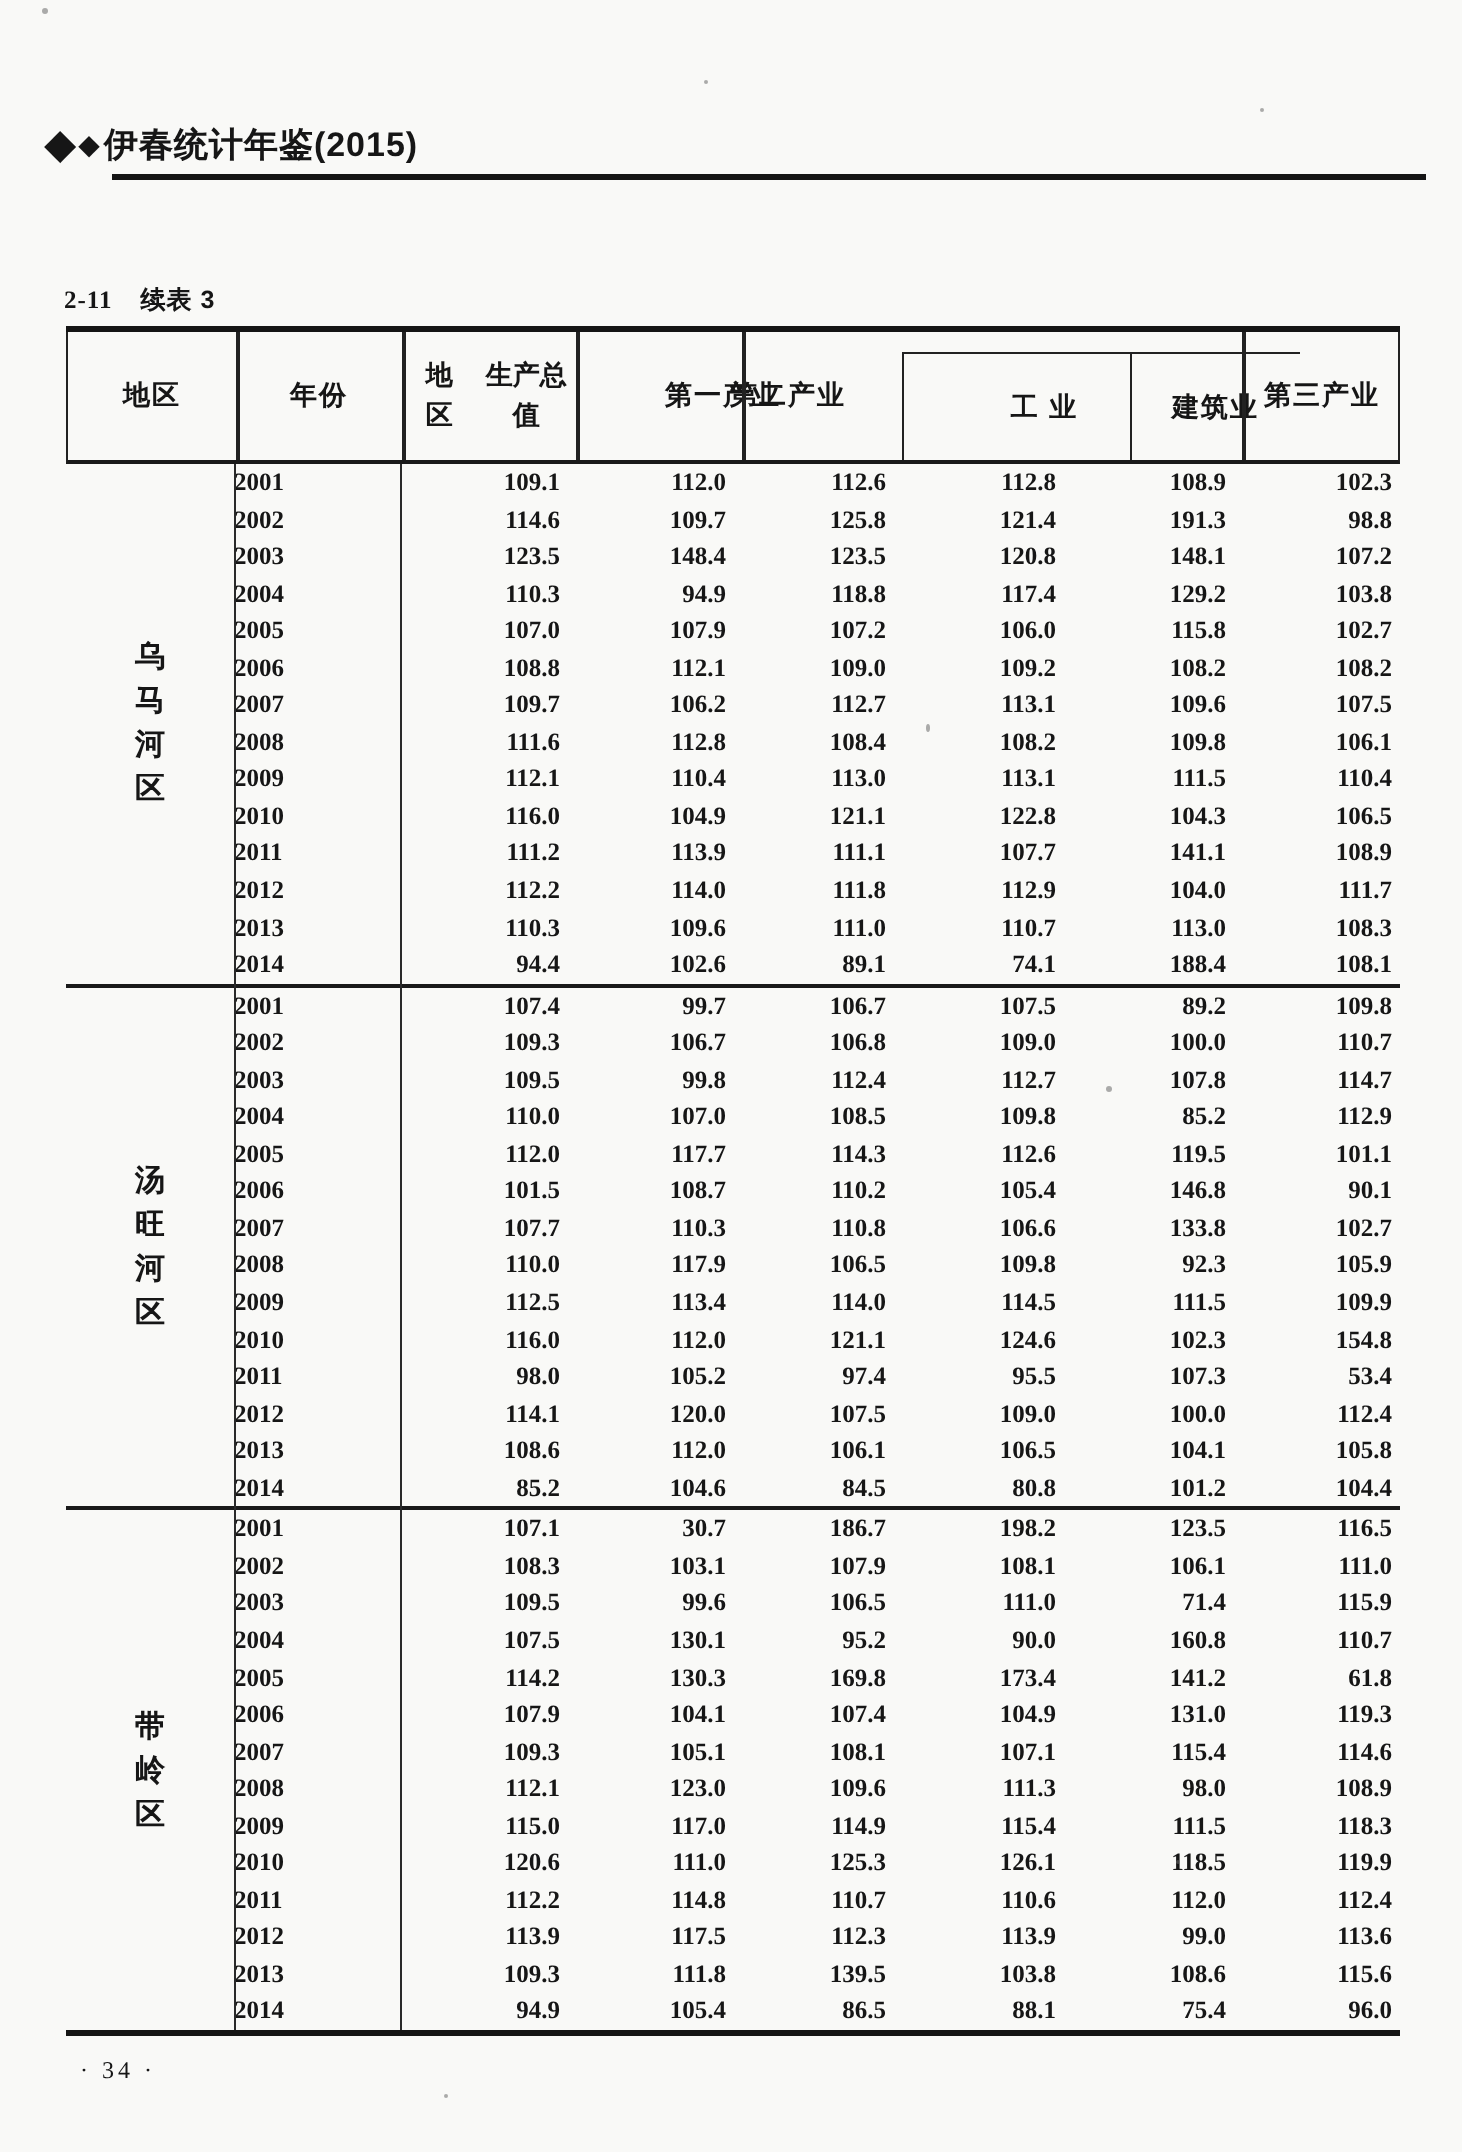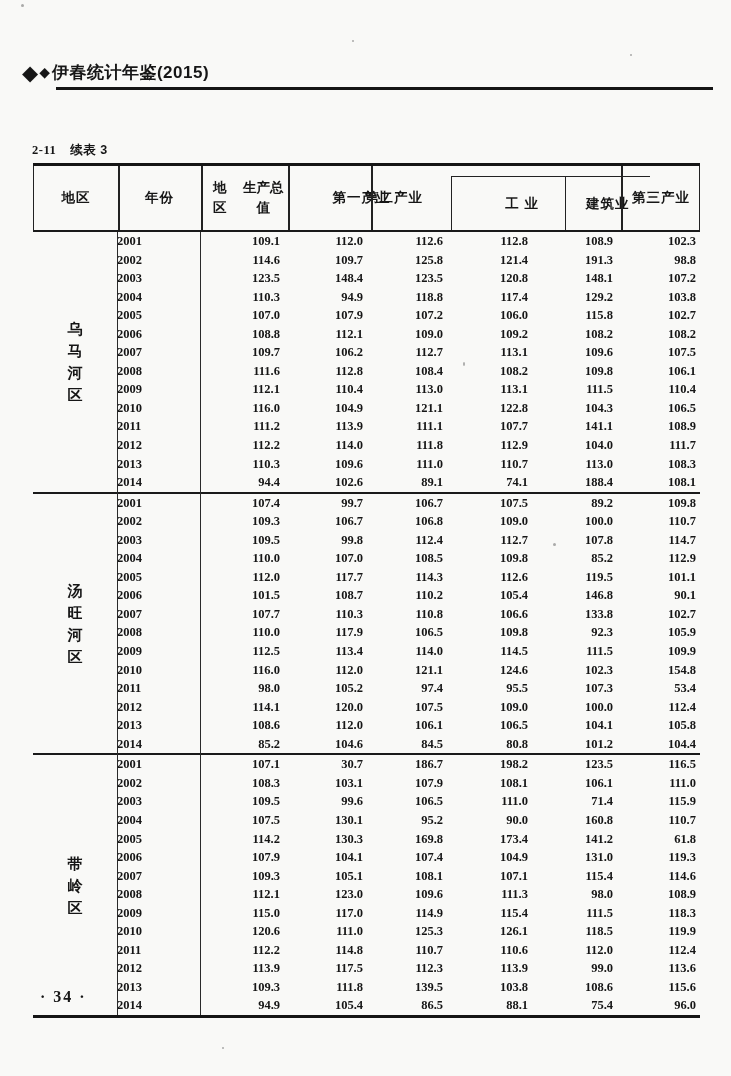--- a/index.html
+++ b/index.html
@@ -73,23 +73,23 @@
   .row { display: grid;
          grid-template-columns: 84px 83px 87px 83px 80px 85px 85px 80px;
          height: 18.55px; line-height: 18.55px;
          font-family: "Liberation Serif", "DejaVu Serif", serif;
          font-size: 12.5px; font-weight: bold; }
   .row .cell:first-child { grid-column: 2; }
   .cell.val { text-align: right; padding-right: 7px; }
   .cell.val:last-child { padding-right: 4px; }
 
   
-  .page-number { position: absolute; left: 40px; top: 988px;
+  .page-number { position: absolute; left: 40px; top: 1028px;
                  font-family: "Liberation Serif", "DejaVu Serif", serif;
-                 font-size: 16px; font-weight: bold; letter-spacing: 2px; }
+                 font-size: 12px; font-weight: normal; letter-spacing: 2px; }
 
   
   .speck { position: absolute; background: #6a6a6a; border-radius: 50%;
            opacity: 0.55; }
 </style>
 </head>
 <body>
 
 <div class="page">
 

